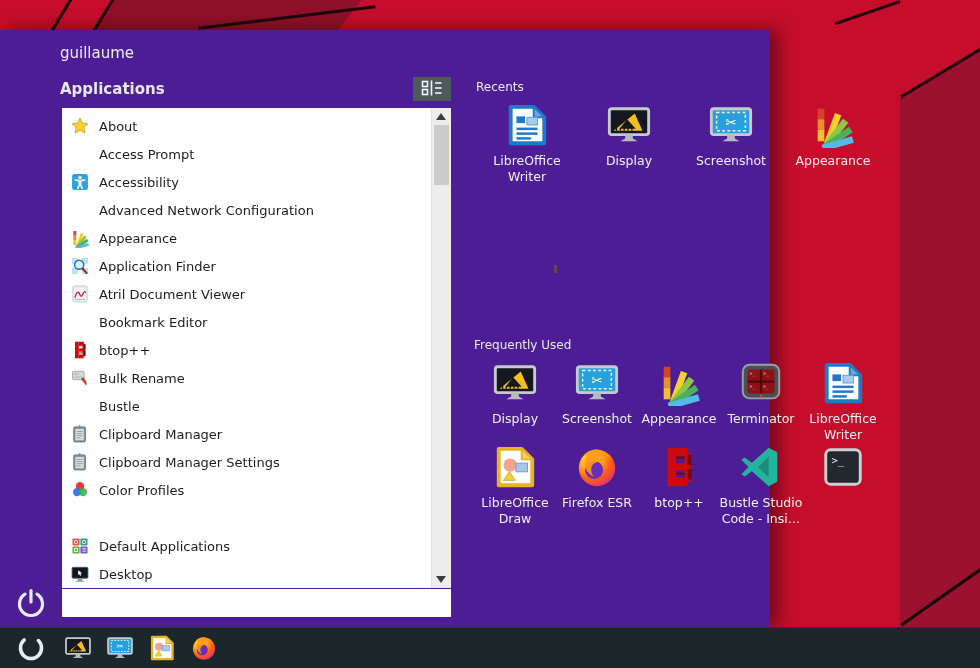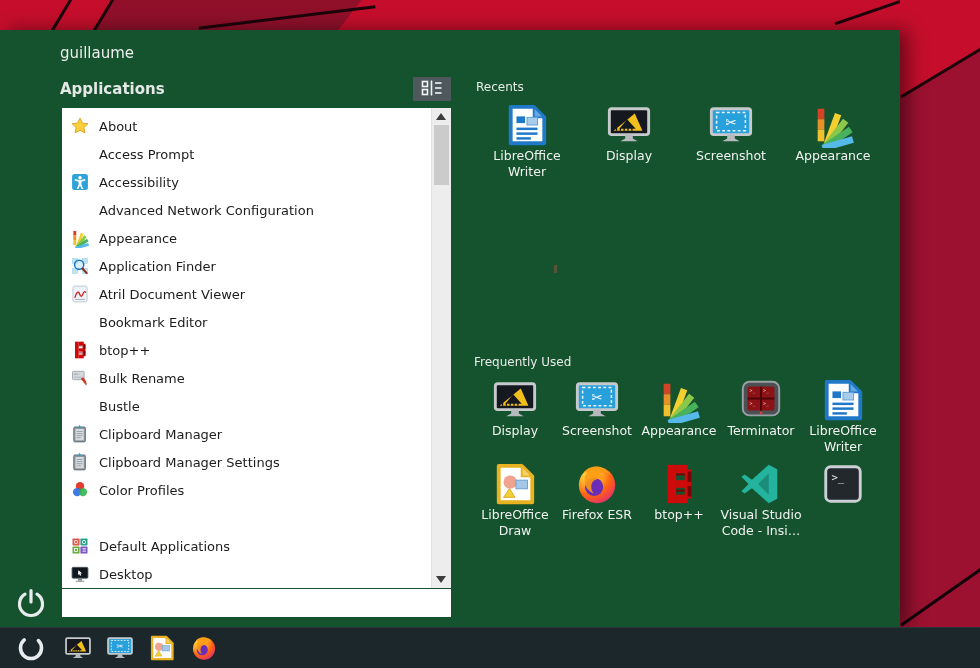--- a/index.html
+++ b/index.html
@@ -16,21 +16,21 @@
   .wp-line.c{left:198px;top:16px;width:178px;height:2.5px;transform:rotate(-7deg);}
   .wp-line.d{left:833px;top:11px;width:70px;height:2.5px;transform:rotate(-19deg);}
   .wp-line.e{left:944px;top:6px;width:50px;height:2.5px;transform:rotate(-28deg);}
   .wp-right{position:absolute;left:900px;top:0;width:80px;height:627px;background:#9c1130;overflow:hidden;}
   .wp-right-top{position:absolute;left:0;top:0;width:80px;height:100px;background:#c60e2c;
                 clip-path:polygon(0 0,100% 0,100% 50%,0 98%);}
   .wp-right-seam1{position:absolute;left:-6px;top:71px;width:95px;height:2.5px;background:#1d040b;transform:rotate(-31deg);}
   .wp-right-seam2{position:absolute;left:-8px;top:595px;width:100px;height:3px;background:#12030a;transform:rotate(-35deg);}
 
   
-  .panel{position:absolute;left:0;top:30px;width:900px;height:597px;background:#14532d;
+  .panel{position:absolute;left:0;top:30px;width:770px;height:597px;background:#4c1d95;
          box-shadow:8px 0 18px rgba(0,0,0,.45);}
   .user{position:absolute;left:60px;top:14px;font-size:15px;color:#eceeee;}
   .apps-header{position:absolute;left:60px;top:50px;font-size:15px;color:#e6e8e8;font-weight:bold;}
   .view-toggle{position:absolute;left:413px;top:47px;width:38px;height:24px;background:#4d595d;
                border:none;display:flex;align-items:center;justify-content:center;cursor:pointer;padding:0;}
 
   
   .app-list{position:absolute;left:62px;top:78px;width:389px;height:480px;background:#fff;overflow:hidden;}
   .rows{position:absolute;left:0;top:0;width:369px;padding-top:4px;text-align:right;}
   .app-row{height:28px;display:flex;align-items:center;}
@@ -48,24 +48,24 @@
   .power{position:absolute;left:14px;top:557px;width:34px;height:34px;background:transparent;border:none;
          padding:0;cursor:pointer;}
 
   
   .section{position:absolute;color:#eceeee;}
   .section-h{font-size:12px;color:#e9ebeb;}
   .grid{display:flex;flex-wrap:wrap;margin-top:8px;}
   .cell{display:flex;flex-direction:column;align-items:center;text-align:center;cursor:pointer;}
   .recents-sec{left:476px;top:50px;width:420px;}
   .recents-sec .cell{width:102px;}
-  .freq-sec{left:474px;top:325px;width:420px;}
+  .freq-sec{left:474px;top:308px;width:420px;}
   .freq-sec .cell{width:82px;height:84px;}
   .cell-ico{width:46px;height:46px;display:flex;align-items:center;justify-content:center;}
-  .cell-label{font-size:12.5px;line-height:1.28;color:#f1f2f2;width:88px;}
+  .cell-label{margin-top:5px;font-size:12.5px;line-height:1.28;color:#f1f2f2;width:88px;}
 
   
   .taskbar{position:absolute;left:0;top:627px;width:980px;height:41px;background:#1b272a;
            border-top:1px solid #2b3639;box-sizing:border-box;}
   .tb-spin{position:absolute;left:17px;top:6px;width:28px;height:28px;background:transparent;border:none;padding:0;cursor:pointer;}
   .tb-icons{position:absolute;left:64px;top:6px;display:flex;gap:14px;}
   .tb-btn{width:28px;height:28px;background:transparent;border:none;padding:0;cursor:pointer;}
 
   .artifact{position:absolute;left:554px;top:235px;width:3px;height:8px;background:#6e5638;opacity:.75;}
 </style>
@@ -525,21 +525,21 @@
             </span>
             <span class="cell-label">btop++</span>
           </div>
           <div class="cell">
             <span class="cell-ico">
               <svg width="46" height="46" viewBox="0 0 48 48">
                 <path d="M32 4L14.5 19.5 7 14l-3.5 2.5L11 24l-7.5 7.5L7 34l7.5-5.5L32 44l9-4.5v-31z" fill="#24b39c"></path>
                 <path d="M32 13v22l-11-11z" fill="#1b8c7a"></path>
               </svg>
             </span>
-            <span class="cell-label">Visual Studio Code - Insi…</span>
+            <span class="cell-label">Bustle Studio Code - Insi…</span>
           </div>
           <div class="cell">
             <span class="cell-ico">
               <svg width="46" height="46" viewBox="0 0 48 48">
                 <rect x="6" y="6" width="36" height="36" rx="5" fill="#23282c" stroke="#ccd1d5" stroke-width="3"></rect>
                 <text x="12" y="21" font-size="11" fill="#e8eaec" font-family="DejaVu Sans Mono">&gt;_</text>
               </svg>
             </span>
           </div>
         </div>

